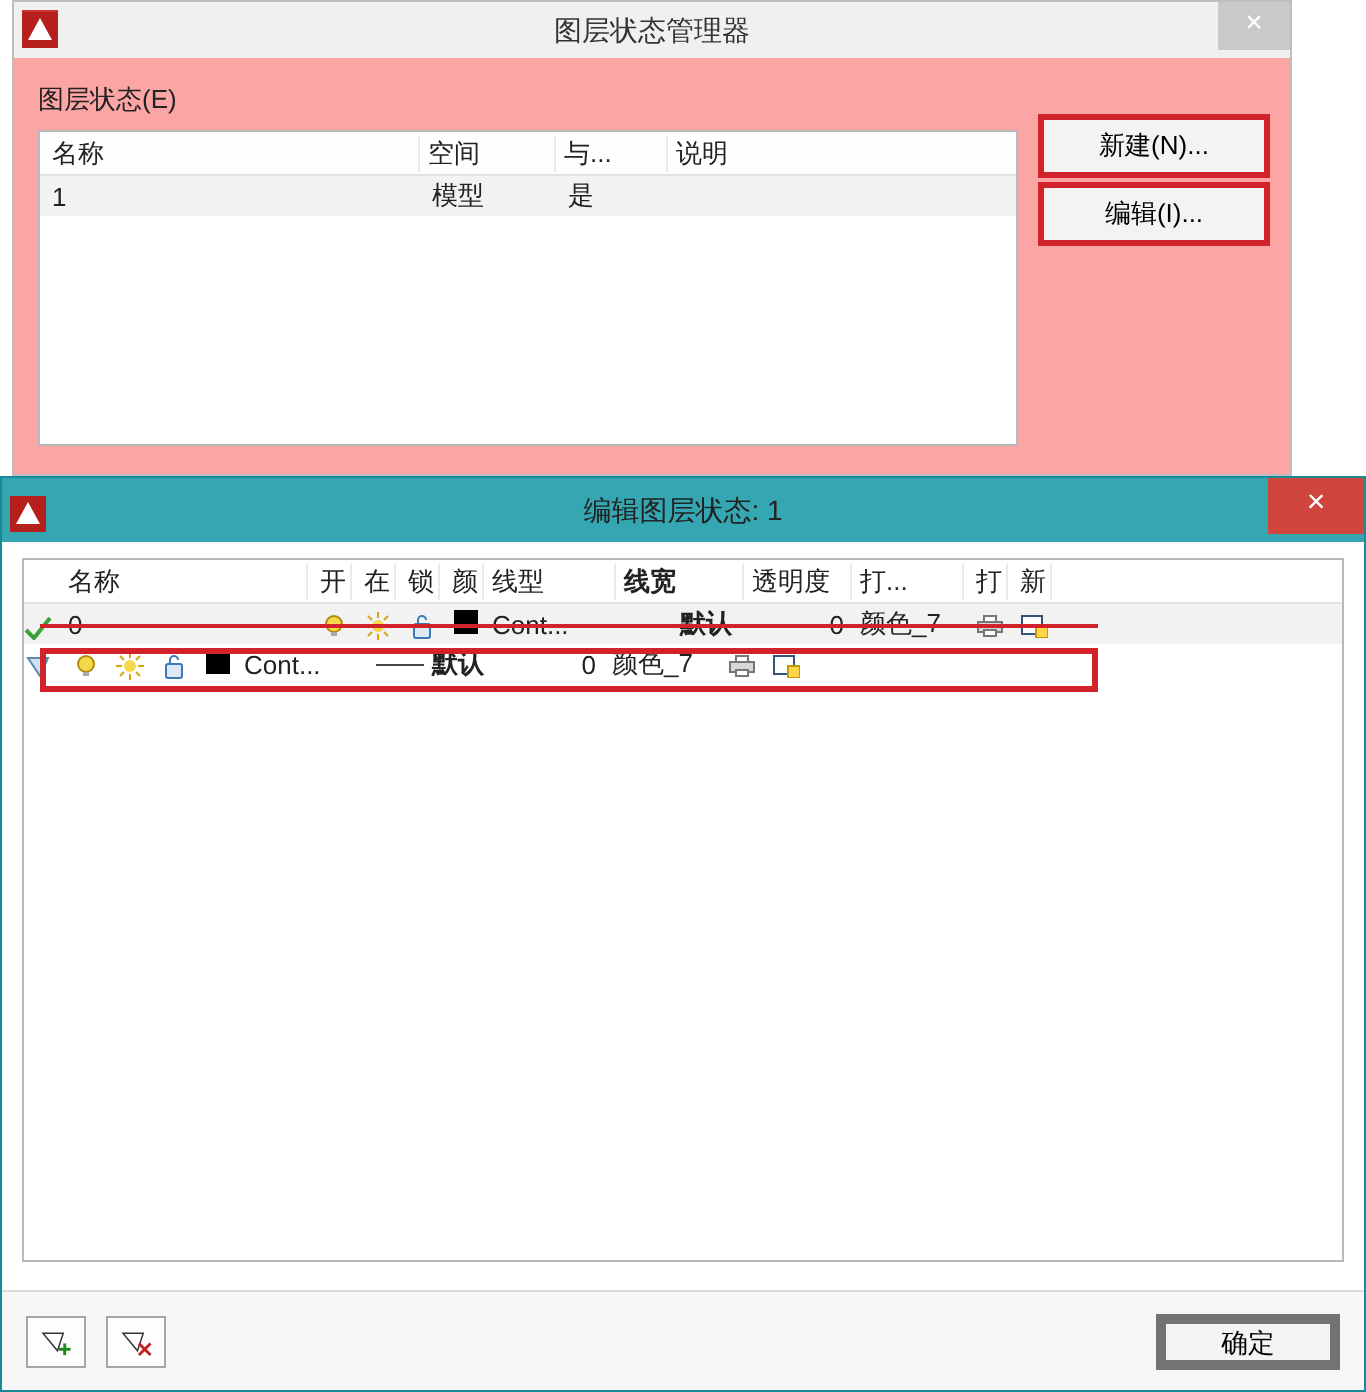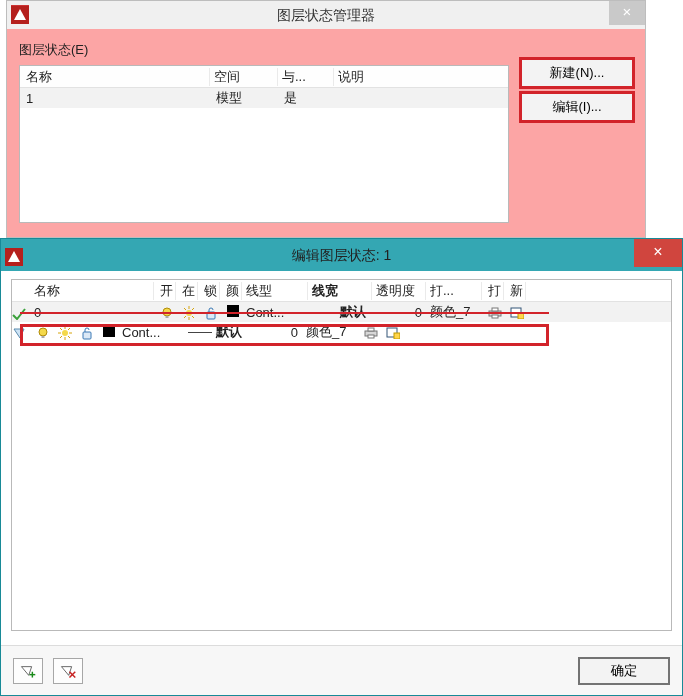--- a/index.html
+++ b/index.html
@@ -229,21 +229,21 @@
   .toolbtn {
     width: 30px; height: 26px;
     border: 1px solid #a7a7a7;
     background: #fdfdfd;
     cursor: pointer;
     display: flex; align-items: center; justify-content: center;
   }
   .spacer { flex: 1; }
   .footer-btn {
     width: 92px; height: 28px;
-    border: 2px solid #737373;
+    border: 5px solid #737373;
     background: #f3f3f3;
     cursor: pointer;
     text-align: center;
   }
 
   .lw-dash {
     display: inline-block;
     width: 24px;
     border-top: 1px solid #444;
     vertical-align: middle;

